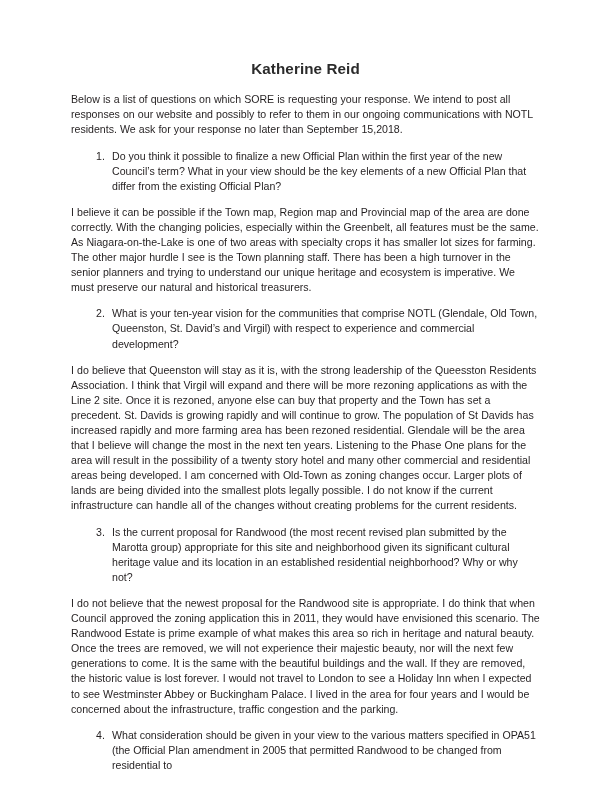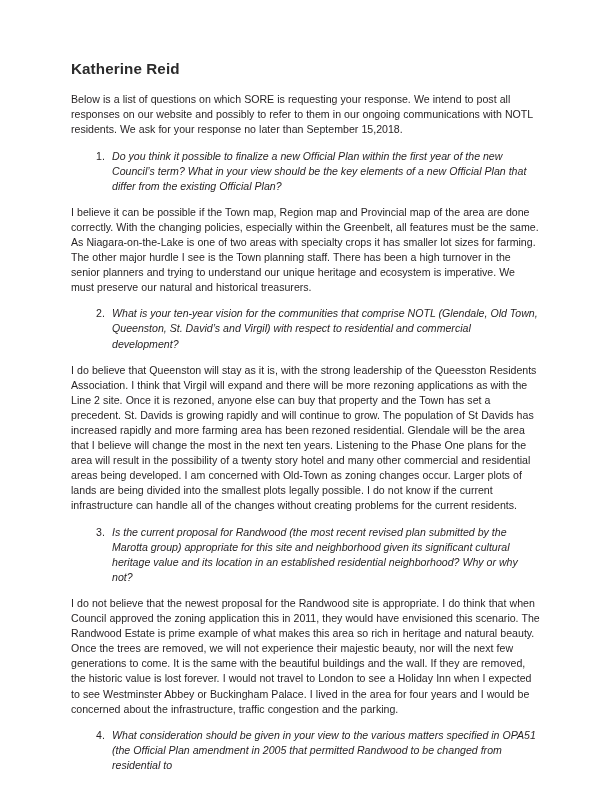--- a/index.html
+++ b/index.html
@@ -24,20 +24,21 @@
     background: #ffffff;
     overflow: hidden;
   }
   .doc-title {
     font-size: 15.2px;
     font-weight: bold;
     letter-spacing: 0.1px;
     color: #2b2b2b;
     margin: 0 0 14px 0;
     line-height: 1.2;
+    text-align: center;
   }
   .para {
     font-size: 10.6px;
     line-height: 15.1px;
     margin: 0 0 11px 0;
     text-align: left;
     color: #231f20;
     word-spacing: 0.15px;
   }
   .qlist {
@@ -57,21 +58,20 @@
     position: absolute;
     left: 25px;
     top: 0;
     width: 16px;
     text-align: left;
     font-size: 10.6px;
     line-height: 15.1px;
   }
   .qtext {
     display: block;
-    font-style: italic;
   }
 </style>
 </head>
 <body>
 
 <div class="page">
 
   <h1 class="doc-title">Katherine Reid</h1>
 
   <p class="para">Below is a list of questions on which SORE is requesting your response. We intend to post all responses on our website and possibly to refer to them in our ongoing communications with NOTL residents. We ask for your response no later than September 15,2018.</p>
@@ -81,21 +81,21 @@
       <span class="qnum">1.</span>
       <span class="qtext">Do you think it possible to finalize a new Official Plan within the first year of the new Council’s term?  What in your view should be the key elements of a new Official Plan that differ from the existing Official Plan?</span>
     </li>
   </ol>
 
   <p class="para">I believe it can be possible if the Town map, Region map and Provincial map of the area are done correctly.  With the changing policies, especially within the Greenbelt, all features must be the same. As Niagara-on-the-Lake is one of two areas with specialty crops it has smaller lot sizes for farming. The other major hurdle I see is the Town planning staff. There has been a high turnover in the senior planners and trying to understand our unique heritage and ecosystem is imperative.  We must preserve our natural and historical treasurers.</p>
 
   <ol class="qlist">
     <li class="qitem">
       <span class="qnum">2.</span>
-      <span class="qtext">What is your ten-year vision for the communities that comprise NOTL (Glendale, Old Town, Queenston, St. David’s and Virgil) with respect to residential and commercial development?</span>
+      <span class="qtext">What is your ten-year vision for the communities that comprise NOTL (Glendale, Old Town, Queenston, St. David’s and Virgil) with respect to experience and commercial development?</span>
     </li>
   </ol>
 
   <p class="para">I do believe that Queenston will stay as it is, with the strong leadership of the Queesston Residents Association.  I think that Virgil will expand and there will be more rezoning applications as with the Line 2 site. Once it is rezoned, anyone else can buy that property and the Town has set a precedent. St. Davids is growing rapidly and will continue to grow. The population of St Davids has increased rapidly and more farming area has been rezoned residential. Glendale will be the area that I believe will change the most in the next ten years.  Listening to the Phase One plans for the area will result in the possibility of a twenty story hotel and many other commercial and residential areas being developed. I am concerned with Old-Town as zoning changes occur.  Larger plots of lands are being divided into the smallest plots legally possible.  I do not know if the current infrastructure can handle all of the changes without creating problems for the current residents.</p>
 
   <ol class="qlist">
     <li class="qitem">
       <span class="qnum">3.</span>
       <span class="qtext">Is the current proposal for Randwood (the most recent revised plan submitted by the Marotta group) appropriate for this site and neighborhood given its significant cultural heritage value and its location in an established residential neighborhood?    Why or why not?</span>
     </li>

